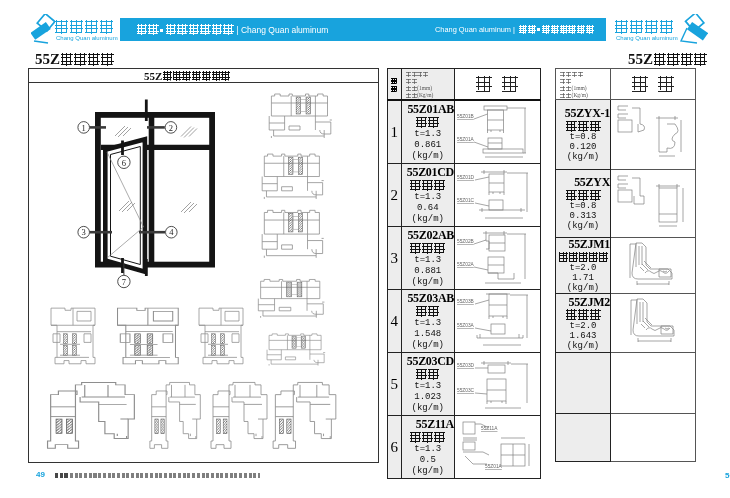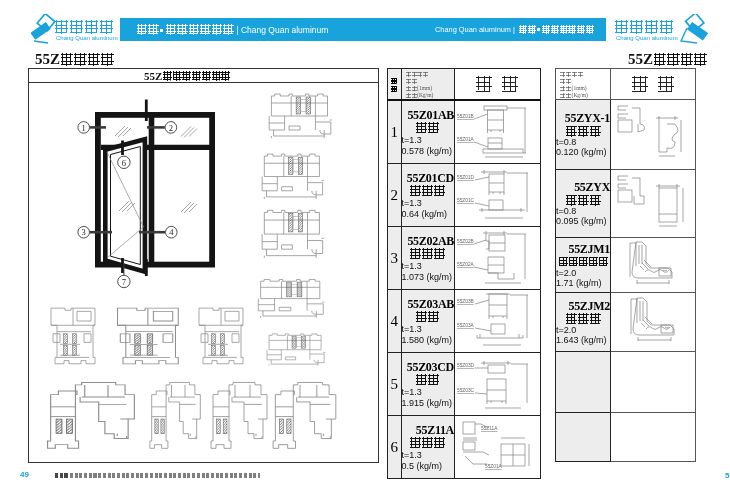--- a/index.html
+++ b/index.html
@@ -38,21 +38,21 @@
 .blk{color:#111;}
 table{border-collapse:collapse;}
 .rt .code{line-height:13px;}
 .rt .nm{height:12px;line-height:12px;}
 .rt .tl{line-height:10px;}
 .gc{background:#ededed;border:1px solid #222;vertical-align:middle;}
 .dc{background:#fff;border:1px solid #222;vertical-align:middle;text-align:center;padding:0;}
 .no{text-align:center;font-family:"Liberation Serif",serif;font-size:15px;color:#000;}
 .code{font-family:"Liberation Serif",serif;font-weight:bold;font-size:12px;line-height:14px;color:#000;text-align:right;letter-spacing:-0.3px;}
 .nm{height:13px;line-height:13px;text-align:center;color:#111;font-size:0;}
-.tl{font-family:Liberation Sans, sans-serif;font-size:9px;line-height:11px;color:#111;text-align:left;}
+.tl{font-family:Liberation Mono, monospace;font-size:9px;line-height:11px;color:#111;text-align:center;}
 .hd{padding:2px 0 0 4px;}
 .hl{height:7px;line-height:7px;white-space:nowrap;font-size:0;}
 .hx{font-size:5.5px;color:#555;vertical-align:middle;font-family:"Liberation Serif",serif;}
 .g5{width:5px;height:5px;margin:0 0.4px;}
 .cj.g5{background:
  linear-gradient(currentColor,currentColor) 0 12%/100% 0.7px,
  linear-gradient(currentColor,currentColor) 0 88%/100% 0.7px,
  linear-gradient(currentColor,currentColor) 50% 0/0.7px 100%;
  background-repeat:no-repeat;color:#555;}
 </style>
@@ -278,21 +278,21 @@
 </td>
 <td style="border:1px solid #222;border-bottom:2px solid #111;background:#fff;text-align:center;font-size:0;"><span class="cj" style="width:16px;height:16px;margin:0 5px;color:#222;"></span><span class="cj" style="width:16px;height:16px;margin:0 5px;color:#222;"></span></td>
 </tr>
 
 <tr style="height:60px;">
 <td class="gc no">1</td>
 <td class="gc">
             <div class="code">55Z01AB</div>
             <div class="nm"><span class="cj g12"></span><span class="cj g12"></span></div>
             <div class="tl">t=1.3</div>
-            <div class="tl">0.578 (kg/m)</div>
+            <div class="tl">0.861 (kg/m)</div>
           </td>
 <td class="dc"><svg width="84" height="58">
 <g stroke="#808080" fill="none" stroke-width="0.7">
 <rect x="29" y="5" width="23" height="4"></rect>
                 <rect x="32.5" y="9" width="16" height="20"></rect>
                 <line x1="32.5" y1="19" x2="48.5" y2="19"></line>
 <path d="M32.5,29 v3 M36,29 v2 M45,29 v2 M48.5,29 v3"></path>
 <rect x="33" y="37" width="14" height="11"></rect>
                 <line x1="33" y1="42" x2="47" y2="42"></line>
                 <rect x="28" y="48" width="40" height="4"></rect>
@@ -334,21 +334,21 @@
 <text x="2" y="38" font-size="4.8" fill="#666" text-decoration="underline">55Z01C</text>
 </svg></td>
 </tr>
 
 <tr style="height:60px;">
 <td class="gc no">3</td>
 <td class="gc">
             <div class="code">55Z02AB</div>
             <div class="nm"><span class="cj g12"></span><span class="cj g12"></span><span class="cj g12"></span></div>
             <div class="tl">t=1.3</div>
-            <div class="tl">1.073 (kg/m)</div>
+            <div class="tl">0.881 (kg/m)</div>
           </td>
 <td class="dc"><svg width="84" height="58">
 <g stroke="#808080" fill="none" stroke-width="0.7">
 <path d="M28,6 h24 M31,4 v4 M49,4 v4"></path>
                 <path d="M31,8 v6 h3 v8 h-3 l0,0"></path>
                 <rect x="34" y="8" width="16" height="16"></rect>
 <path d="M34,16 h16"></path>
 <rect x="33" y="30" width="16" height="16"></rect>
                 <line x1="33" y1="38" x2="49" y2="38"></line>
 <path d="M33,46 h10 v6 h16 v-6"></path>
@@ -362,21 +362,21 @@
 <text x="2" y="39" font-size="4.8" fill="#666" text-decoration="underline">55Z02A</text>
 </svg></td>
 </tr>
 
 <tr style="height:61px;">
 <td class="gc no">4</td>
 <td class="gc">
             <div class="code">55Z03AB</div>
             <div class="nm"><span class="cj g12"></span><span class="cj g12"></span></div>
             <div class="tl">t=1.3</div>
-            <div class="tl">1.580 (kg/m)</div>
+            <div class="tl">1.548 (kg/m)</div>
           </td>
 <td class="dc"><svg width="84" height="58">
 <g stroke="#808080" fill="none" stroke-width="0.7">
 <rect x="34" y="4" width="18" height="22"></rect>
                 <line x1="34" y1="15" x2="52" y2="15"></line>
                 <path d="M31,4 h24"></path>
 <path d="M34,26 v3 M38,26 v2 M48,26 v2 M52,26 v3"></path>
 <rect x="36" y="34" width="14" height="10"></rect>
 <path d="M22,48 h46 M25,44 v4 M64,44 v4 M22,48 v-3 M68,48 v-3"></path>
 <line x1="72" y1="5" x2="72" y2="48"></line>
@@ -389,21 +389,21 @@
 <text x="2" y="37" font-size="4.8" fill="#666" text-decoration="underline">55Z03A</text>
 </svg></td>
 </tr>
 
 <tr style="height:62px;">
 <td class="gc no">5</td>
 <td class="gc">
             <div class="code">55Z03CD</div>
             <div class="nm"><span class="cj g12"></span><span class="cj g12"></span></div>
             <div class="tl">t=1.3</div>
-            <div class="tl">1.915 (kg/m)</div>
+            <div class="tl">1.023 (kg/m)</div>
           </td>
 <td class="dc"><svg width="84" height="58">
 <g stroke="#808080" fill="none" stroke-width="0.7">
 <path d="M26,10 h30 M29,8 v4 M53,8 v4"></path>
                 <rect x="33" y="12" width="17" height="8"></rect>
 <rect x="32" y="26" width="19" height="22"></rect>
                 <line x1="32" y1="37" x2="51" y2="37"></line>
 <path d="M32,48 v3 M36,48 v2 M47,48 v2 M51,48 v3"></path>
 <line x1="72" y1="11" x2="72" y2="50"></line>
                 <line x1="56" y1="11" x2="73" y2="11"></line>
@@ -482,21 +482,21 @@
                 <line x1="70" y1="20" x2="70" y2="52"></line>
 </g>
 </svg></td>
 </tr>
 
 <tr style="height:65px;">
 <td class="gc">
             <div class="code">55ZYX</div>
             <div class="nm"><span class="cj g12"></span><span class="cj g12"></span><span class="cj g12"></span></div>
             <div class="tl">t=0.8</div>
-            <div class="tl">0.095 (kg/m)</div>
+            <div class="tl">0.313 (kg/m)</div>
           </td>
 <td class="dc" style="border:1px solid #555;"><svg width="84" height="63">
 <g stroke="#808080" fill="none" stroke-width="0.7">
 <path d="M7,6 h10 M7,6 v4 h8 M7,14 h10 M7,14 v4 h8"></path>
 <rect x="7" y="20" width="14" height="12"></rect>
                 <path d="M21,8 h8 v18 h4 v8 l-10,0 v-8"></path>
 <path d="M45,16 h24 M48,14 v4 M66,14 v4"></path>
 <rect x="48" y="18" width="18" height="34"></rect>
                 <path d="M48,44 h18"></path>
 <line x1="48" y1="56" x2="66" y2="56"></line>
@@ -557,18 +557,18 @@
         </tr>
 
 <tr>
           <td class="gc"></td>
           <td class="dc" style="border:1px solid #555;"></td>
         </tr>
 </tbody>
     </table>
 </div>
 
-<div class="abs" style="left:20px;top:470px;font-size:8px;font-weight:bold;color:#18a3dd;">49</div>
+<div class="abs" style="left:36px;top:470px;font-size:8px;font-weight:bold;color:#18a3dd;">49</div>
 
 <div class="abs" style="left:55px;top:473px;width:13px;height:5px;background:repeating-linear-gradient(90deg,rgba(0,0,0,.72) 0 3.4px,transparent 3.4px 4.6px);"></div>
 <div class="abs" style="left:70px;top:473px;width:190px;height:4.6px;background:repeating-linear-gradient(90deg,rgba(0,0,0,.5) 0 3px,transparent 3px 4.7px);"></div>
 
 <div class="abs" style="left:701px;top:471px;font-size:8px;font-weight:bold;color:#18a3dd;padding-left:24px;">50</div>
 
 </body></html>

